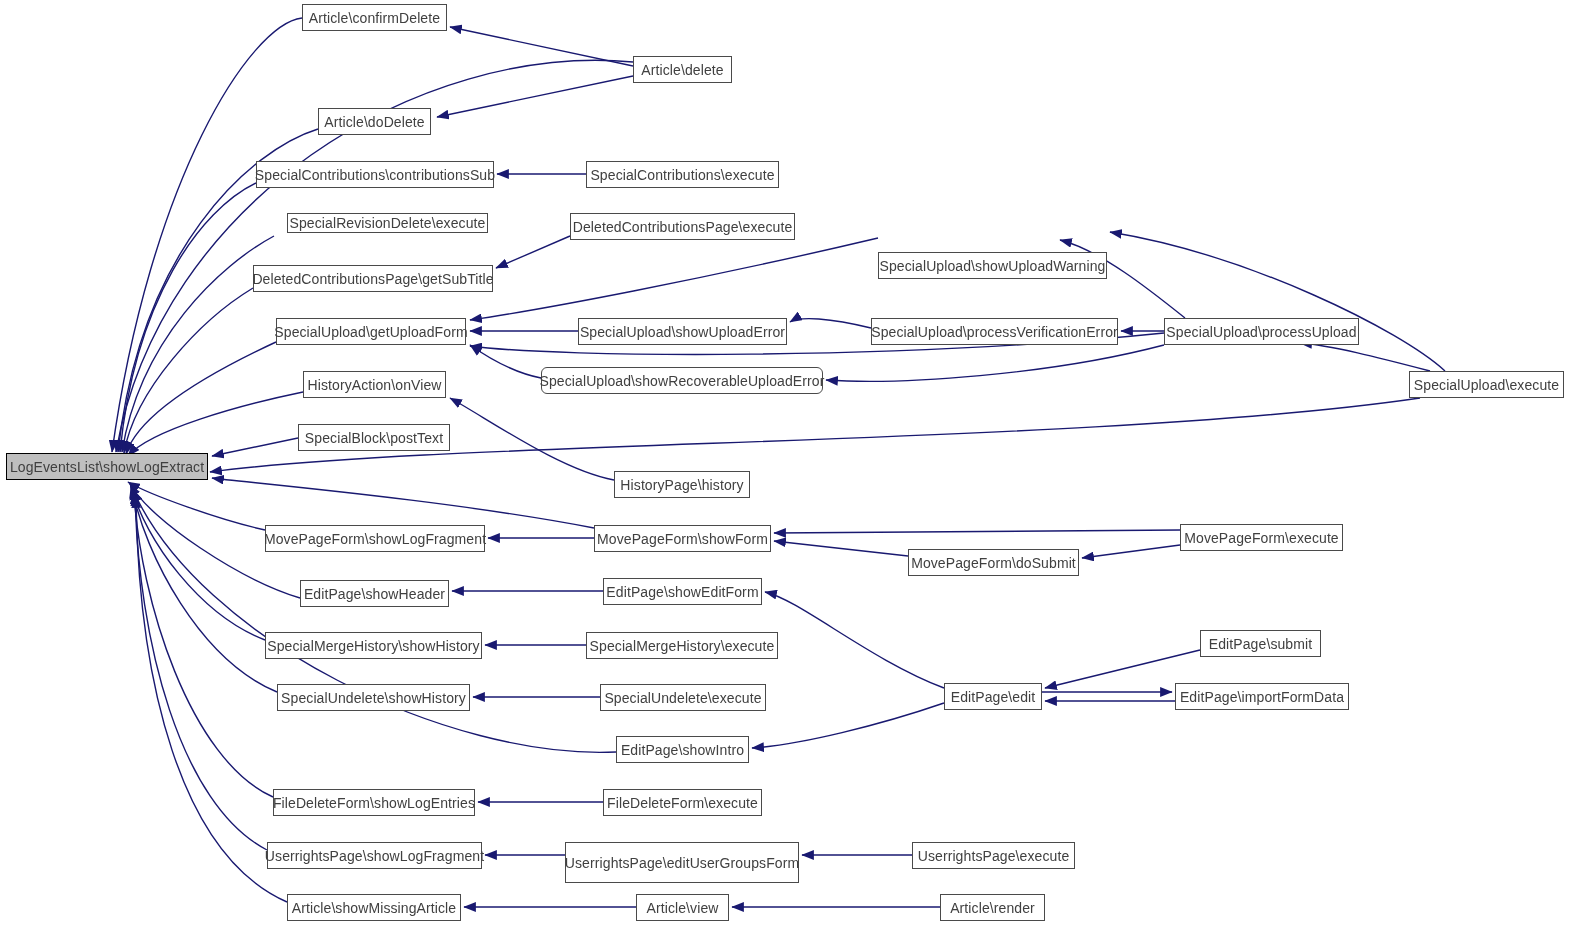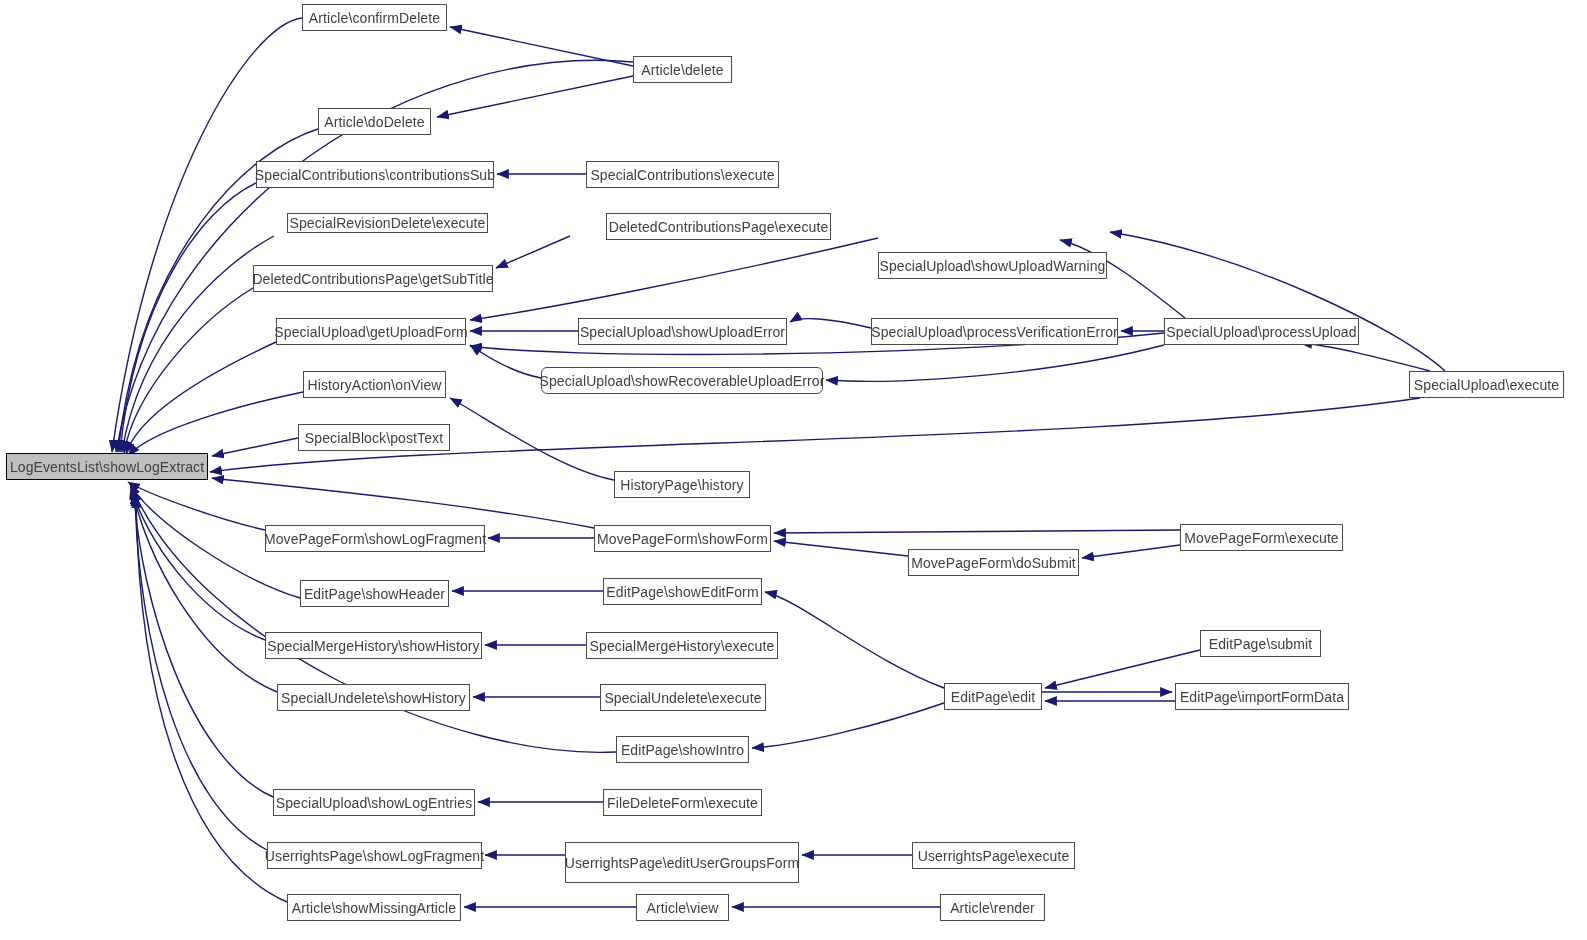--- a/index.html
+++ b/index.html
@@ -127,21 +127,21 @@
       </div>
       <div class="node" style="left: 256px; top: 161px; width: 238px; height: 27px;">
         <span class="node-label">SpecialContributions\contributionsSub</span>
       </div>
       <div class="node" style="left: 586px; top: 161px; width: 193px; height: 27px;">
         <span class="node-label">SpecialContributions\execute</span>
       </div>
       <div class="node" style="left: 287px; top: 213px; width: 201px; height: 20px;">
         <span class="node-label">SpecialRevisionDelete\execute</span>
       </div>
-      <div class="node" style="left: 570px; top: 213px; width: 225px; height: 27px; margin-left: 36px;">
+      <div class="node" style="left: 570px; top: 213px; width: 225px; height: 27px;">
         <span class="node-label">DeletedContributionsPage\execute</span>
       </div>
       <div class="node" style="left: 253px; top: 265px; width: 240px; height: 27px;">
         <span class="node-label">DeletedContributionsPage\getSubTitle</span>
       </div>
       <div class="node" style="left: 878px; top: 216px; width: 229px; height: 27px; margin-top: 36px;">
         <span class="node-label">SpecialUpload\showUploadWarning</span>
       </div>
       <div class="node" style="left: 276px; top: 318px; width: 190px; height: 27px;">
         <span class="node-label">SpecialUpload\getUploadForm</span>
@@ -206,21 +206,21 @@
       <div class="node" style="left: 944px; top: 683px; width: 98px; height: 27px;">
         <span class="node-label">EditPage\edit</span>
       </div>
       <div class="node" style="left: 1175px; top: 683px; width: 174px; height: 27px;">
         <span class="node-label">EditPage\importFormData</span>
       </div>
       <div class="node" style="left: 616px; top: 736px; width: 133px; height: 27px;">
         <span class="node-label">EditPage\showIntro</span>
       </div>
       <div class="node" style="left: 273px; top: 789px; width: 202px; height: 27px;">
-        <span class="node-label">SpecialUpload\showLogEntries</span>
+        <span class="node-label">FileDeleteForm\showLogEntries</span>
       </div>
       <div class="node" style="left: 603px; top: 789px; width: 159px; height: 27px;">
         <span class="node-label">FileDeleteForm\execute</span>
       </div>
       <div class="node" style="left: 267px; top: 842px; width: 215px; height: 27px;">
         <span class="node-label">UserrightsPage\showLogFragment</span>
       </div>
       <div class="node" style="left: 565px; top: 842px; width: 234px; height: 41px;">
         <span class="node-label">UserrightsPage\editUserGroupsForm</span>
       </div>

